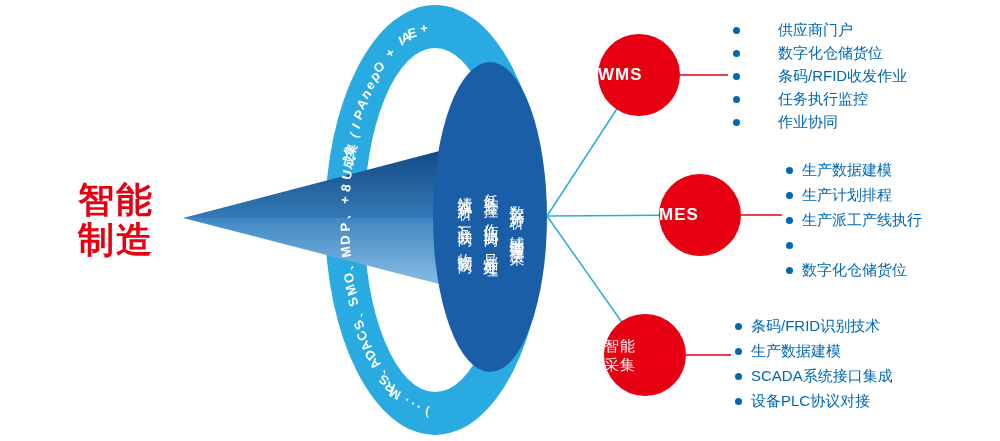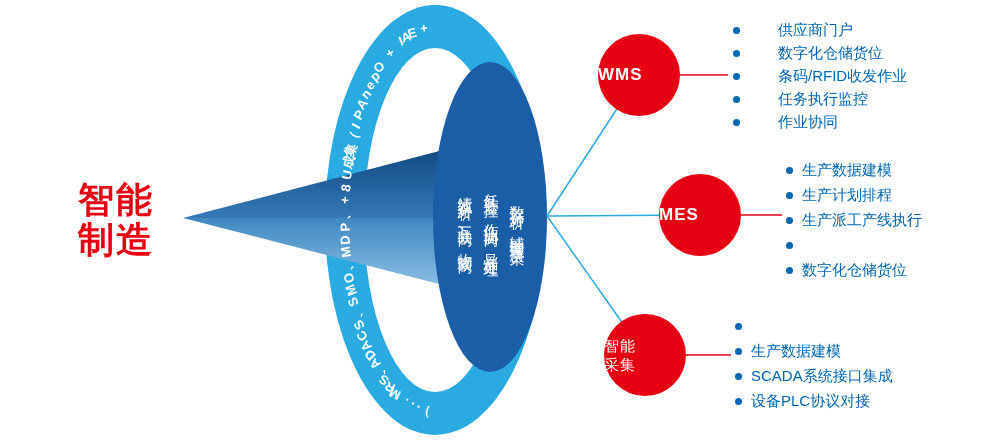--- a/index.html
+++ b/index.html
@@ -197,20 +197,21 @@
       </li>
     <li>
         <span class="dot"></span>
         <span>数字化仓储货位</span>
       </li>
   </ul>
 
   <ul class="blist s25 pos-smart-list">
     <li>
         <span class="dot"></span>
+        <span>条码/FRID识别技术</span>
       </li>
     <li>
         <span class="dot"></span>
         <span>生产数据建模</span>
       </li>
     <li>
         <span class="dot"></span>
         <span>SCADA系统接口集成</span>
       </li>
     <li>

